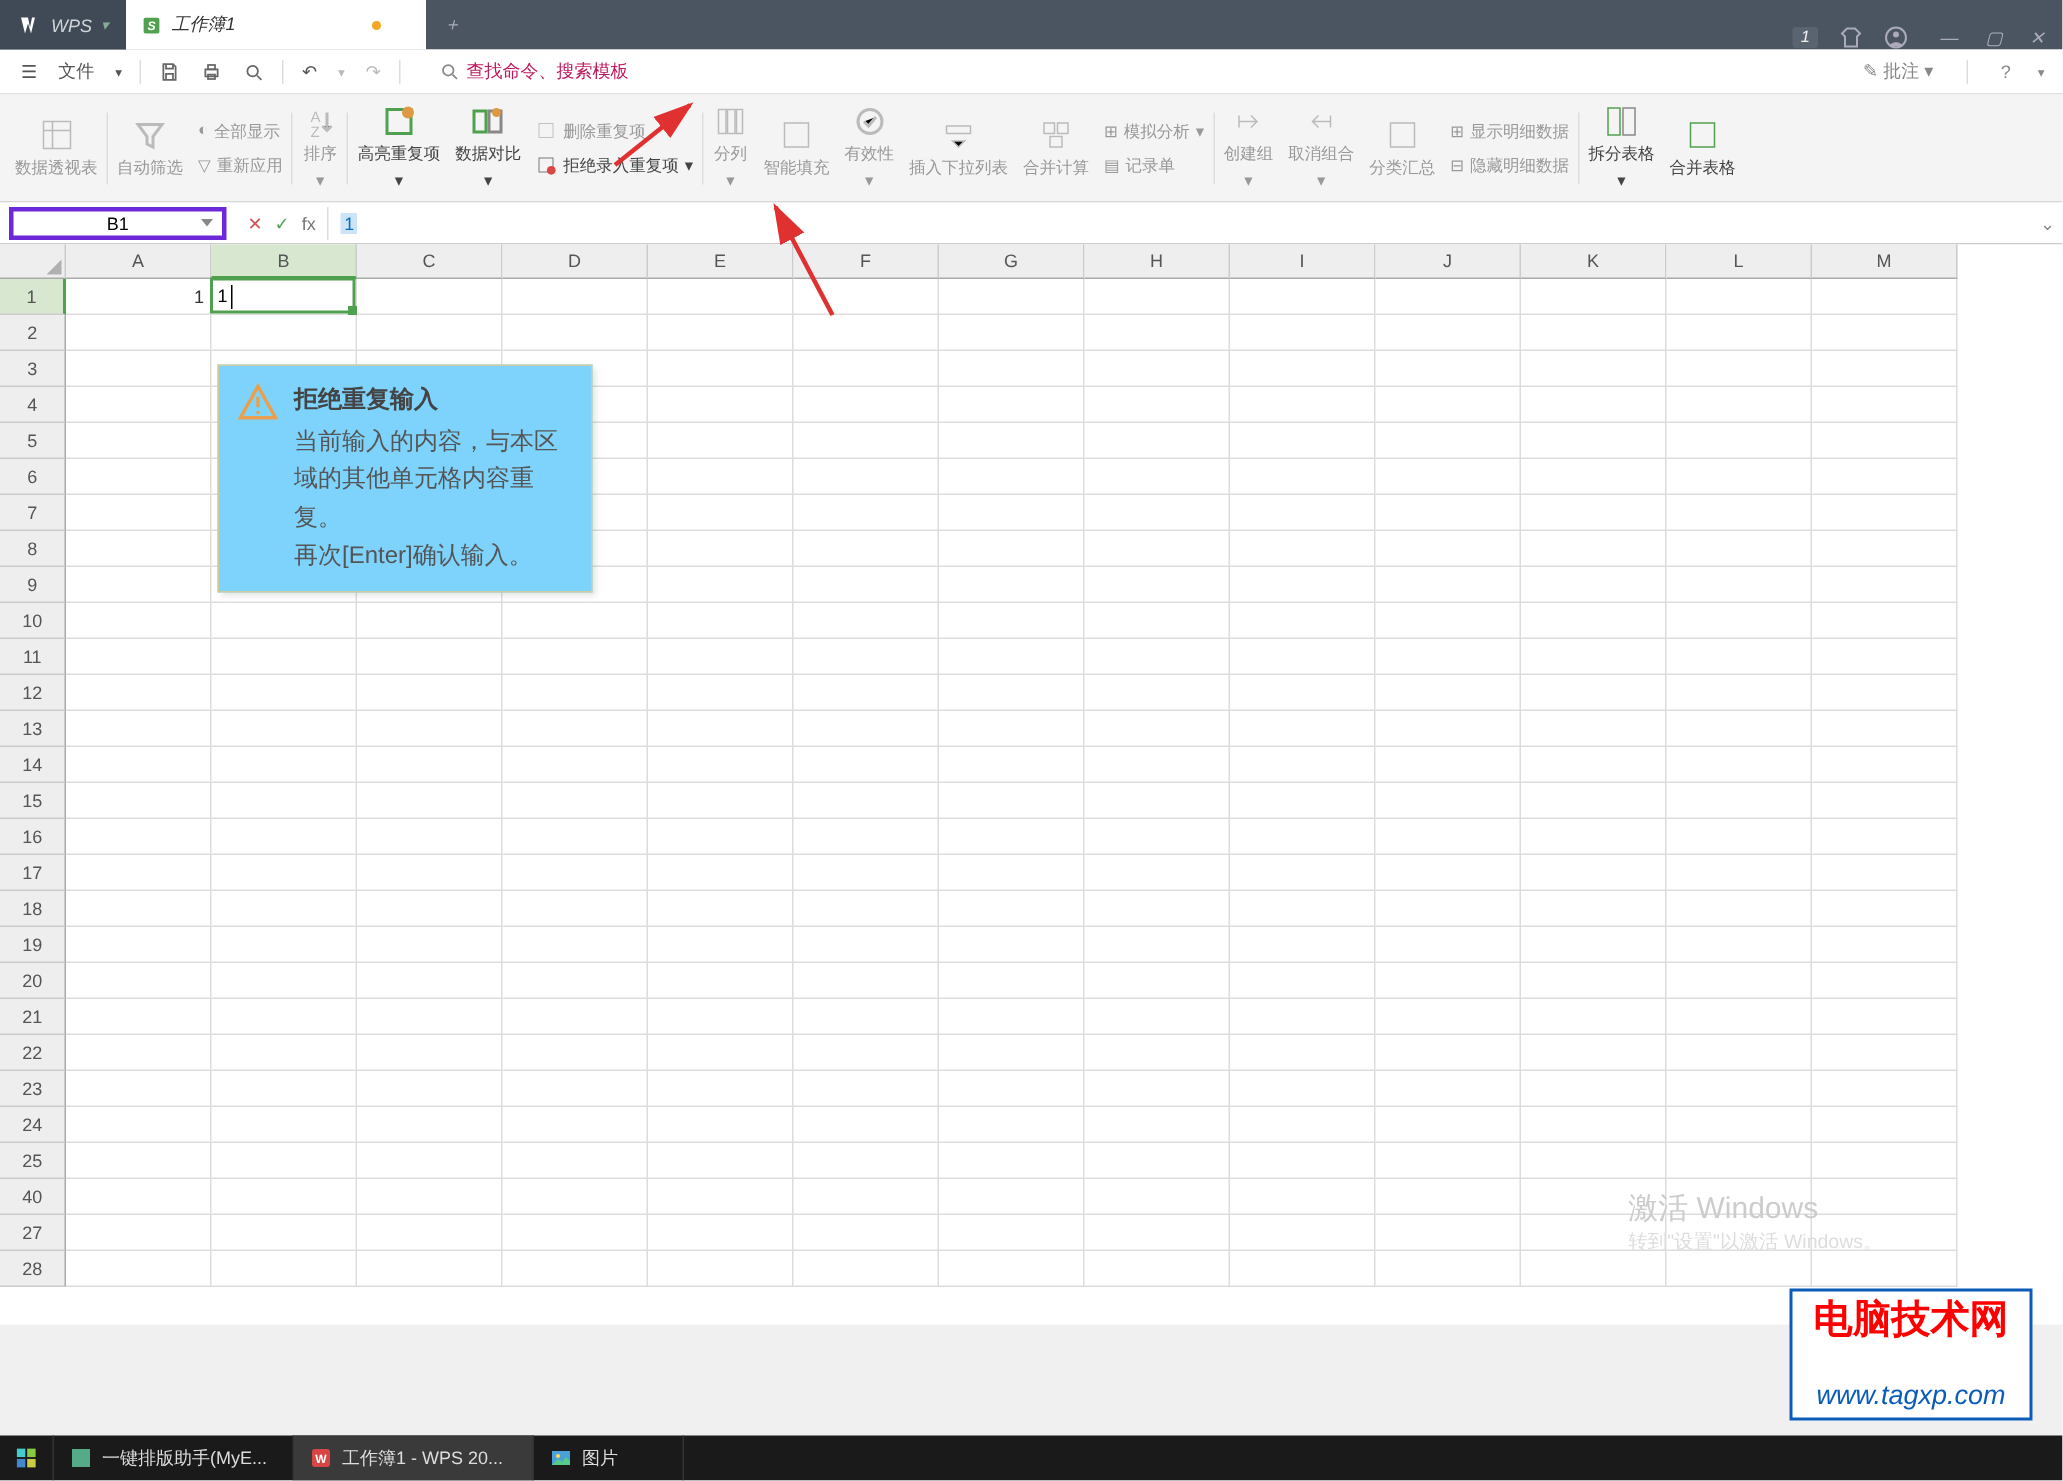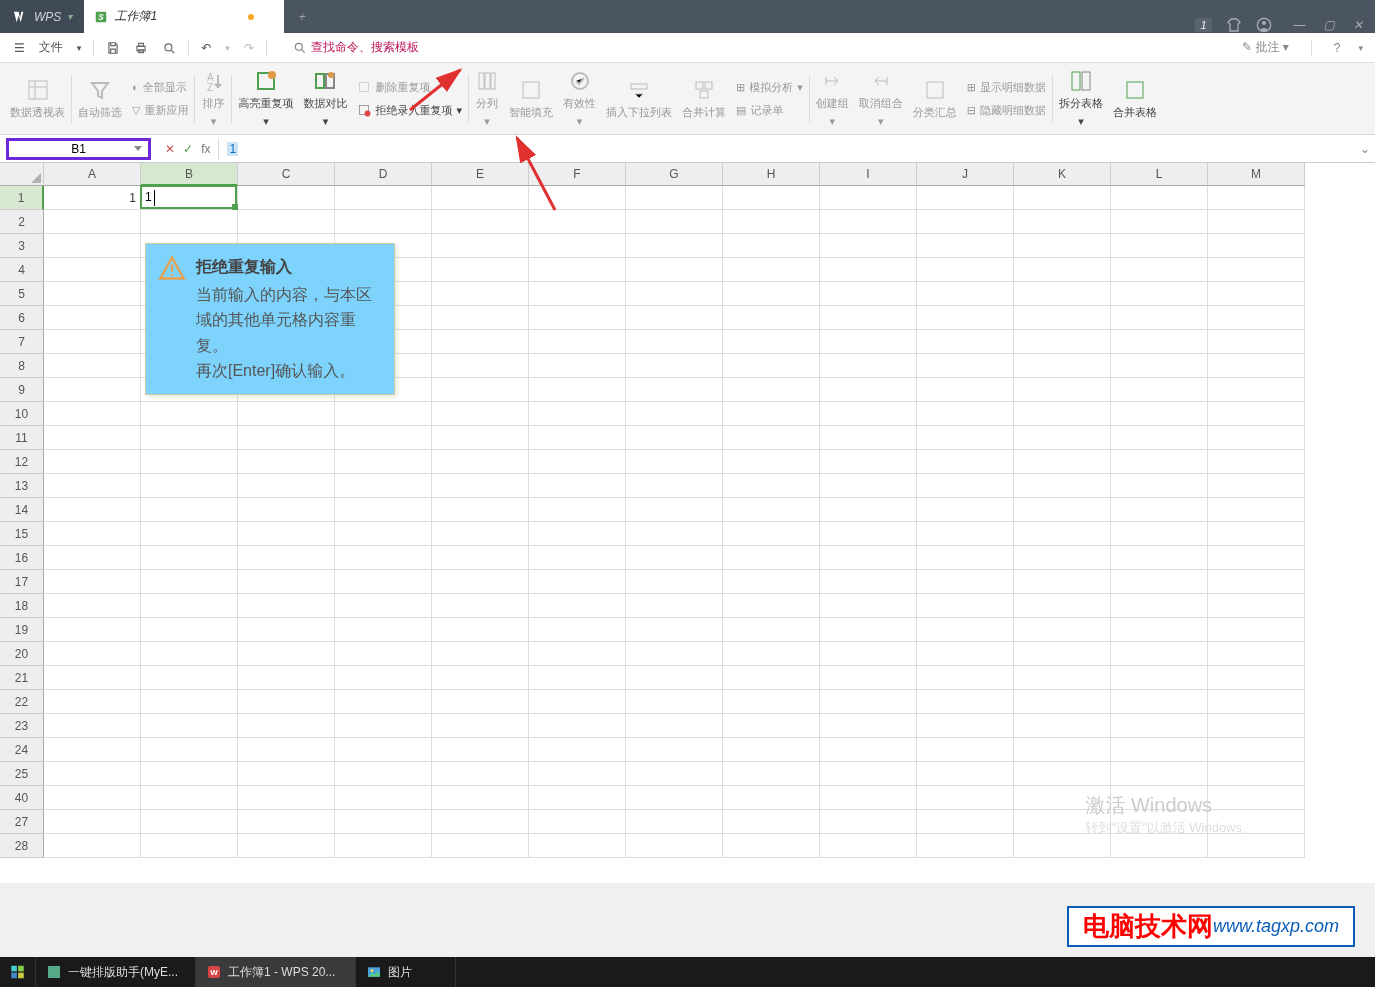--- a/index.html
+++ b/index.html
@@ -74,21 +74,21 @@
 .tooltip .tt-title { color: #444; font-weight: bold; margin-bottom: 2px; }
 
 
 .arrow { position: absolute; pointer-events: none; }
 
 
 .watermark { position: absolute; color: #ccc; font-size: 20px; pointer-events: none; }
 .watermark2 { font-size: 13px; color: #ddd; }
 .tag-box { position: absolute; background: #fff; border: 2px solid #0a5cb8; display: flex; align-items: center; }
 .tag-left { background: #0a5cb8; color: #fff; font-weight: bold; font-size: 48px; padding: 6px 14px; font-family: Arial; letter-spacing: 2px; }
-.tag-right { padding: 4px 14px; color: #ff0000; font-weight: bold; font-size: 26px; display:flex; flex-direction:row; align-items:center; line-height:1.1; }
+.tag-right { padding: 4px 14px; color: #ff0000; font-weight: bold; font-size: 26px; display:flex; flex-direction:column; align-items:center; line-height:1.1;gap:28px; }
 .tag-right .url { color: #0a5cb8; font-size: 18px; font-weight: normal; font-style: italic; }
 
 
 .taskbar { position: absolute; bottom: 0; left: 0; right: 0; height: 30px; background: #1a1a1a; display: flex; color: #ddd; font-size: 12px; }
 .task-btn { display: flex; align-items: center; gap: 6px; padding: 0 10px; height: 100%; border-right: 1px solid #333; min-width: 160px; }
 .task-btn.active { background: #3a3a3a; }
 .task-start { width: 36px; min-width: 36px; justify-content: center; }
 .task-start svg { width: 16px; height: 16px; }
 </style>
 </head>

